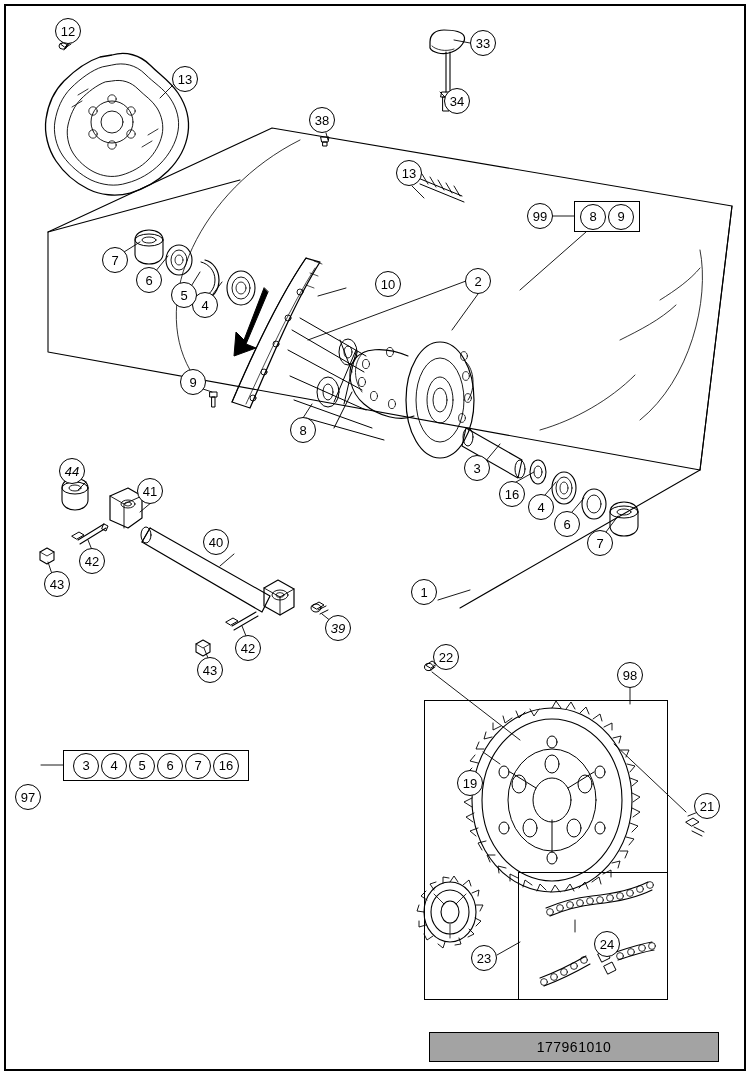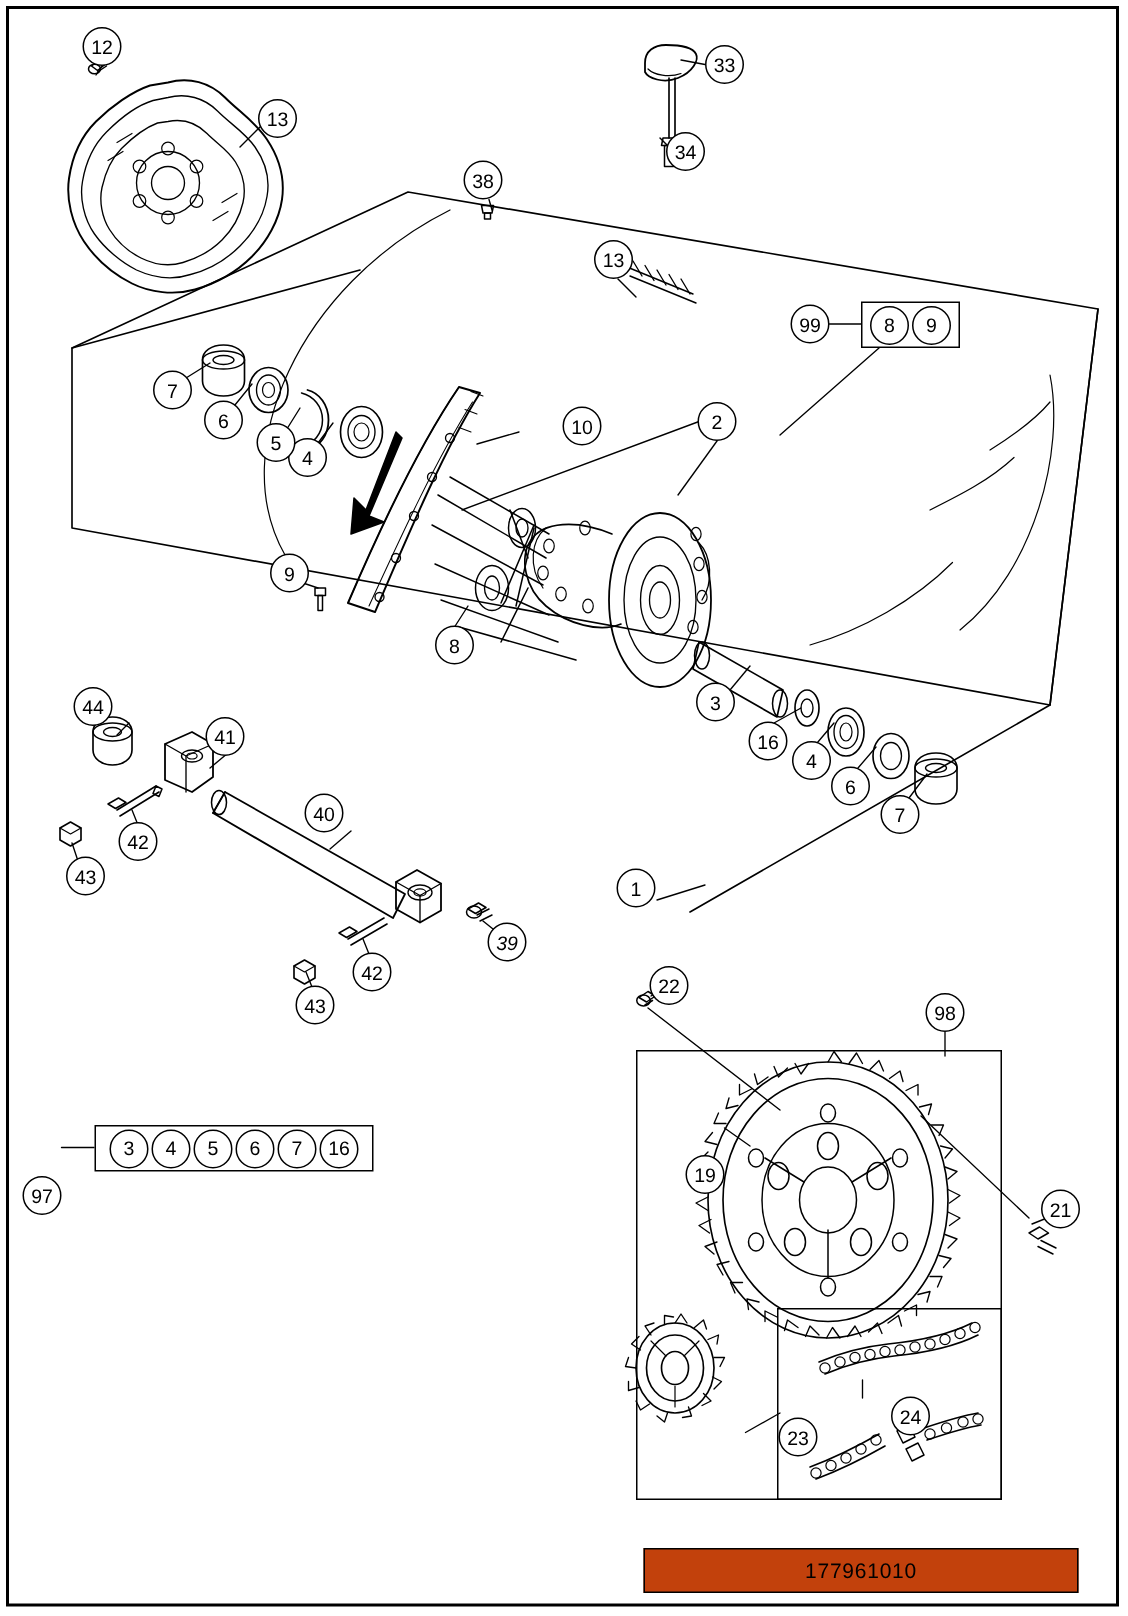--- a/index.html
+++ b/index.html
@@ -76,21 +76,21 @@
     height: 1077px;
     z-index: 5;
   }
   svg.art * {
     vector-effect: non-scaling-stroke;
   }
   
   .numbox {
     position: absolute;
     border: 1.6px solid #000;
-    background: #c2410c;
+    background: #a3a3a3;
     display: flex;
     align-items: center;
     justify-content: center;
     box-sizing: border-box;
     z-index: 30;
   }
   .numbox .label {
     font-size: 14px;
     letter-spacing: 0.5px;
   }
@@ -643,21 +643,21 @@
     </div>
   <div class="callout" style="left:457px; top:736px;margin-top:34px;">
       <span>19</span>
     </div>
   <div class="callout" style="left:694px; top:793px;">
       <span>21</span>
     </div>
   <div class="callout" style="left:433px; top:644px;">
       <span>22</span>
     </div>
-  <div class="callout" style="left:471px; top:945px;margin-left:48px;">
+  <div class="callout" style="left:471px; top:945px;">
       <span>23</span>
     </div>
   <div class="callout" style="left:562px; top:931px;margin-left:32px;">
       <span>24</span>
     </div>
   <div class="callout" style="left:470px; top:30px;">
       <span>33</span>
     </div>
   <div class="callout" style="left:444px; top:88px;">
       <span>34</span>
@@ -679,21 +679,21 @@
     </div>
   <div class="callout" style="left:235px; top:635px;">
       <span>42</span>
     </div>
   <div class="callout" style="left:44px; top:571px;">
       <span>43</span>
     </div>
   <div class="callout" style="left:197px; top:657px;">
       <span>43</span>
     </div>
-  <div class="callout" style="left:49px; top:458px;">
+  <div class="callout" style="left:59px; top:458px;font-style:italic;">
       <span>44</span>
     </div>
   <div class="callout" style="left:617px; top:662px;">
       <span>98</span>
     </div>
 
   <div class="callout" style="left:527px; top:203px;">
       <span>99</span>
     </div>
   <div class="kitbox" style="left:574px; top:201px; width:66px; height:31px;">

